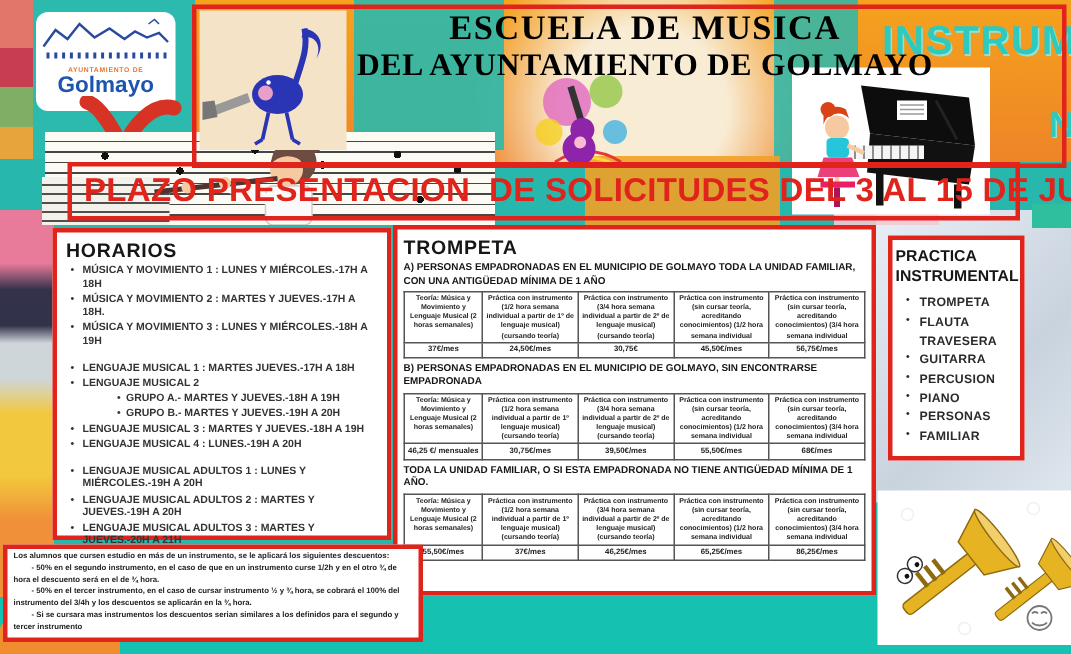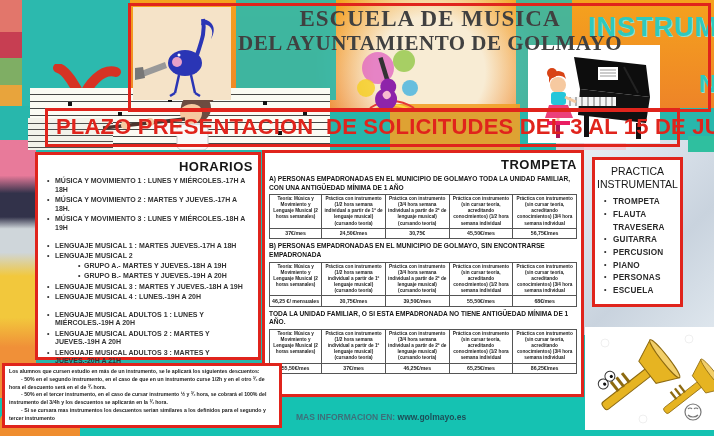--- a/index.html
+++ b/index.html
@@ -58,50 +58,50 @@
   .bird-card{left:133px;top:7px;width:98px;height:93px;background:#f5e3c8;z-index:1;}
   .flute-girl{left:95px;top:88px;z-index:1;}
   .guitar{left:348px;top:46px;z-index:1;}
   .piano-card{left:528px;top:45px;width:132px;height:98px;background:#fff;z-index:2;}
 
   
   .title-frame{left:128px;top:3px;width:583px;height:109px;border:3px solid #e0241c;z-index:3;}
   .banner-frame{left:45px;top:108px;width:635px;height:39px;border:3px solid #e0241c;z-index:3;}
 
   .title-text{left:170px;top:6px;width:520px;text-align:center;z-index:4;
-    font-family:"Liberation Serif",serif;font-weight:bold;color:#404040;}
+    font-family:"Liberation Serif",serif;font-weight:bold;color:#000000;}
   .tl1{font-size:23px;letter-spacing:1px;line-height:1.1;}
   .tl2{font-size:21px;letter-spacing:.5px;line-height:1.2;}
   .tl3{font-size:18px;letter-spacing:1px;line-height:1.25;}
   .tl4{font-size:15px;letter-spacing:.5px;line-height:1.25;}
   .banner-text{left:56px;top:114px;z-index:5;color:#e0241c;font-weight:bold;font-size:22px;
     white-space:pre;letter-spacing:.2px;}
 
   
   .panel{background:#fff;border:3px solid #e0241c;z-index:4;}
-  .panel h3{margin:2px 0 3px;text-align:right;font-size:13px;letter-spacing:.5px;color:#161616;}
+  .panel h3{margin:2px 0 3px;text-align:left;font-size:13px;letter-spacing:.5px;color:#161616;}
 
   .horarios{left:35px;top:152px;width:226px;height:208px;padding:2px 5px 2px 6px;}
   .hlist{list-style:none;margin:0 0 0 0;padding:0 0 0 11px;}
   .hlist li{position:relative;font-size:7px;font-weight:bold;color:#333;margin:1.5px 0;line-height:1.25;}
   .hlist li:before{content:"\2022";position:absolute;left:-8px;top:0;}
   .hlist.sub{padding-left:40px;}
   .hlist.sub li:before{left:-6px;}
   .hgap{height:6px;}
 
   .precios{left:262px;top:150px;width:322px;height:247px;padding:2px 4px;}
   .sect-head{font-size:6.6px;font-weight:bold;color:#161616;line-height:1.3;margin:2px 0;}
   table.ptable{width:100%;border-collapse:collapse;table-layout:fixed;margin:1px 0 3px;}
   table.ptable td{border:1px solid #555;text-align:center;vertical-align:top;
     font-size:4.7px;line-height:1.3;font-weight:bold;color:#222;padding:1px 2px;}
   table.ptable tr.vals td{font-size:5.2px;vertical-align:middle;padding:1.5px 1px;}
   col.c1{width:17%;}
 
   .practica{left:592px;top:157px;width:91px;height:150px;padding:3px 2px;}
-  .practica .ptitle{text-align:center;font-size:10.5px;font-weight:normal;color:#161616;line-height:1.2;margin:2px 0 6px;}
+  .practica .ptitle{text-align:left;font-size:10.5px;font-weight:bold;color:#161616;line-height:1.2;margin:2px 0 6px;}
   .plist{list-style:none;margin:0;padding:0 0 0 16px;}
   .plist li{position:relative;font-size:8.2px;font-weight:bold;color:#2b2b2b;line-height:1.55;letter-spacing:.2px;}
   .plist li:before{content:"\2022";position:absolute;left:-9px;top:0;font-size:7px;}
 
   .descuentos{left:2px;top:363px;width:280px;height:65px;padding:2px 4px;z-index:5;}
   .descuentos div{font-size:5.2px;font-weight:bold;color:#222;line-height:1.5;}
   .descuentos div.ind{text-indent:12px;}
 
   .footer-info{left:296px;top:412px;z-index:4;font-size:8.5px;font-weight:bold;color:#3d6f7a;}
   .footer-info .url{color:#1c4f58;}
@@ -122,20 +122,29 @@
   <div class="abs light-bg"></div>
   <div class="abs tr-teal"></div>
   <div class="abs bottom-strip"></div>
   <div class="abs bl-blob"></div>
   <div class="abs banner-blob-o"></div>
   <div class="abs banner-blob-p"></div>
 
   <div class="abs bg-word">INSTRUMENTOS</div>
   <div class="abs bg-word2">N</div>
 
+  <div class="abs logo-card">
+    <svg width="87" height="30" viewBox="0 0 87 30">
+      <polyline points="2,20 10,9 18,15 26,5 36,14 46,8 56,15 63,10 71,14 79,11 85,17" fill="none" stroke="#2a4aa0" stroke-width="1.6"></polyline>
+      <path d="M72,5 l4,-3 l3,3" fill="none" stroke="#2a4aa0" stroke-width="1"></path>
+      <line x1="4" y1="26" x2="84" y2="26" stroke="#2a4aa0" stroke-width="4" stroke-dasharray="2,3.2"></line>
+    </svg>
+    <div class="logo-sub">AYUNTAMIENTO DE</div>
+    <div class="logo-name">Golmayo</div>
+  </div>
   <div class="abs red-v">
     <svg width="70" height="42" viewBox="0 0 70 42">
       <path d="M6,4 C14,6 24,22 30,36 C36,20 50,4 64,8" stroke="#d63324" stroke-width="10" fill="none" stroke-linecap="round"></path>
     </svg>
   </div>
 
   <div class="abs music-strip"></div>
   <div class="abs music-frag"></div>
   <div class="abs flute-girl">
     <svg width="150" height="62" viewBox="0 0 150 62">
@@ -332,34 +341,31 @@
       <div>PRACTICA</div>
       <div>INSTRUMENTAL</div>
     </div>
     <ul class="plist">
       <li>TROMPETA</li>
       <li>FLAUTA TRAVESERA</li>
       <li>GUITARRA</li>
       <li>PERCUSION</li>
       <li>PIANO</li>
       <li>PERSONAS</li>
-      <li>ESCUELA</li>
+      <li>FAMILIAR</li>
     </ul>
   </div>
 
   <div class="abs panel descuentos">
     <div>Los alumnos que cursen estudio en más de un instrumento, se le aplicará los siguientes descuentos:</div>
     <div class="ind">- 50% en el segundo instrumento, en el caso de que en  un instrumento curse 1/2h y en el otro ¾ de hora el descuento será en el de ¾ hora.</div>
     <div class="ind">- 50% en el tercer instrumento, en el caso de cursar instrumento ½ y ¾ hora, se cobrará el 100% del instrumento del 3/4h y los descuentos se aplicarán en la ¾ hora.</div>
     <div class="ind">- Si se cursara mas instrumentos los descuentos serian similares a los definidos para el segundo y tercer instrumento</div>
   </div>
 
-  <div class="abs footer-info">
-    <span>MAS INFORMACION EN: </span><span class="url">www.golmayo.es</span>
-  </div>
 
   <div class="abs trumpet-card">
     <svg width="129" height="103" viewBox="0 0 129 103">
       <g opacity=".15" stroke="#999" fill="none">
         <circle cx="20" cy="16" r="4"></circle>
           <circle cx="104" cy="12" r="4"></circle>
           <circle cx="58" cy="92" r="4"></circle>
       </g>
       <g transform="translate(6,64) rotate(-38)">
         <rect x="0" y="16" width="58" height="9" rx="3" fill="#e6b422" stroke="#8d6a10"></rect>

